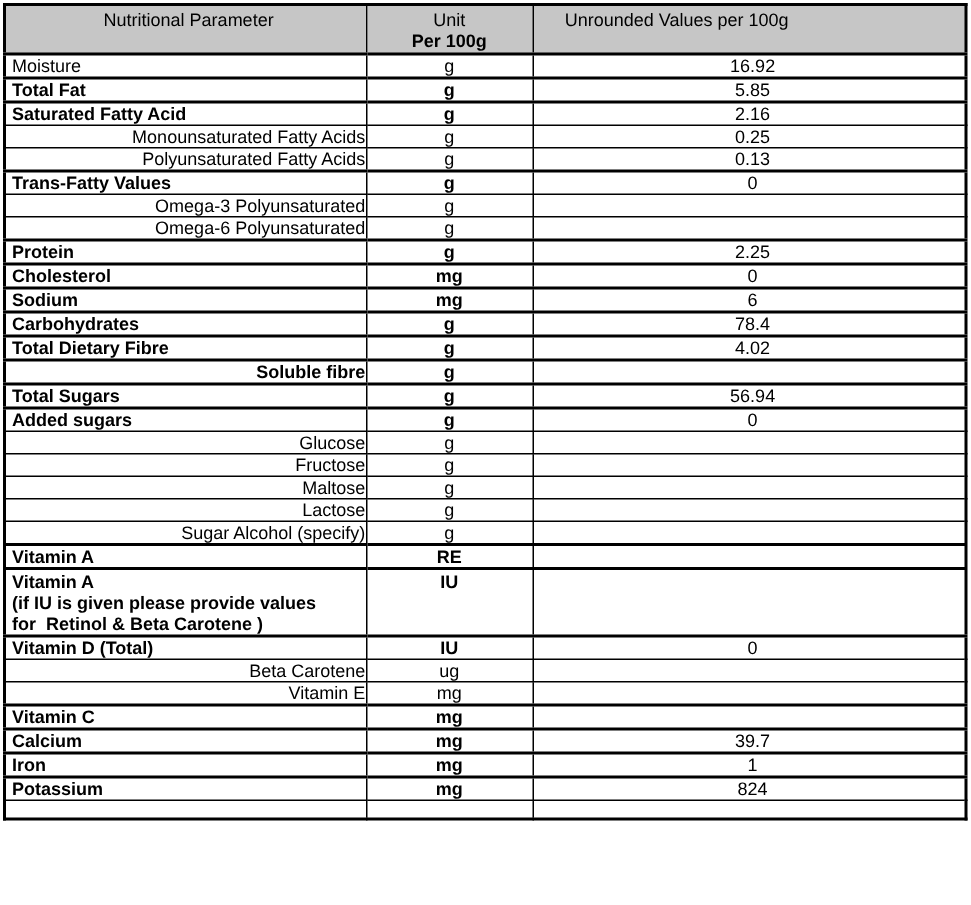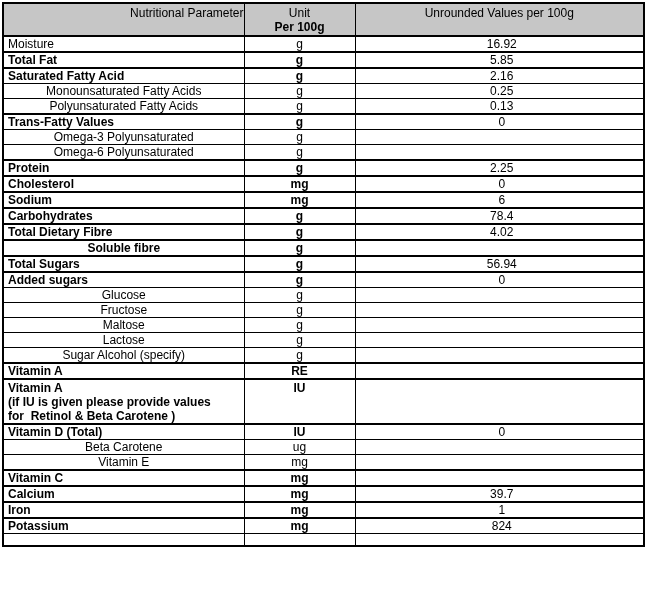--- a/index.html
+++ b/index.html
@@ -38,32 +38,32 @@
     vertical-align: middle;
   }
 
   
   thead td {
     background: var(--header-bg, #c6c6c6);
     vertical-align: top;
     height: 29px;
     border-bottom: 2px solid #000000;
   }
-  thead .h-param { text-align: right; padding: 2px 0 0 4px; }
+  thead .h-param { text-align: center; padding: 2px 0 0 4px; }
   thead .h-unit  { text-align: center; padding-top: 2px; }
   thead .h-unit .l2 { font-weight: bold; }
-  thead .h-values { text-align: center; padding-top: 2px; }
+  thead .h-values { padding-top: 2px; padding-left: 21px; }
 
   
   tbody tr { height: 15px; }
   tbody td.param { text-align: left; padding-left: 4px; white-space: pre-wrap; }
   tbody td.unit  { text-align: center; }
   tbody td.value { text-align: center; padding-left: 5px; }
 
-  tbody tr.center td.param { text-align: center; padding-left: 0; }
+  tbody tr.center td.param { text-align: right; padding-left: 0; }
   tbody tr.bold td { border-top-width: 2px; }
   tbody tr.bold td.param,
   tbody tr.bold td.unit { font-weight: bold; }
 
   tbody tr.multi { height: 44px; }
   tbody tr.multi td { vertical-align: top; padding-top: 1px; }
 
   tbody tr.partial { height: 12px; }
 </style>
 </head>

